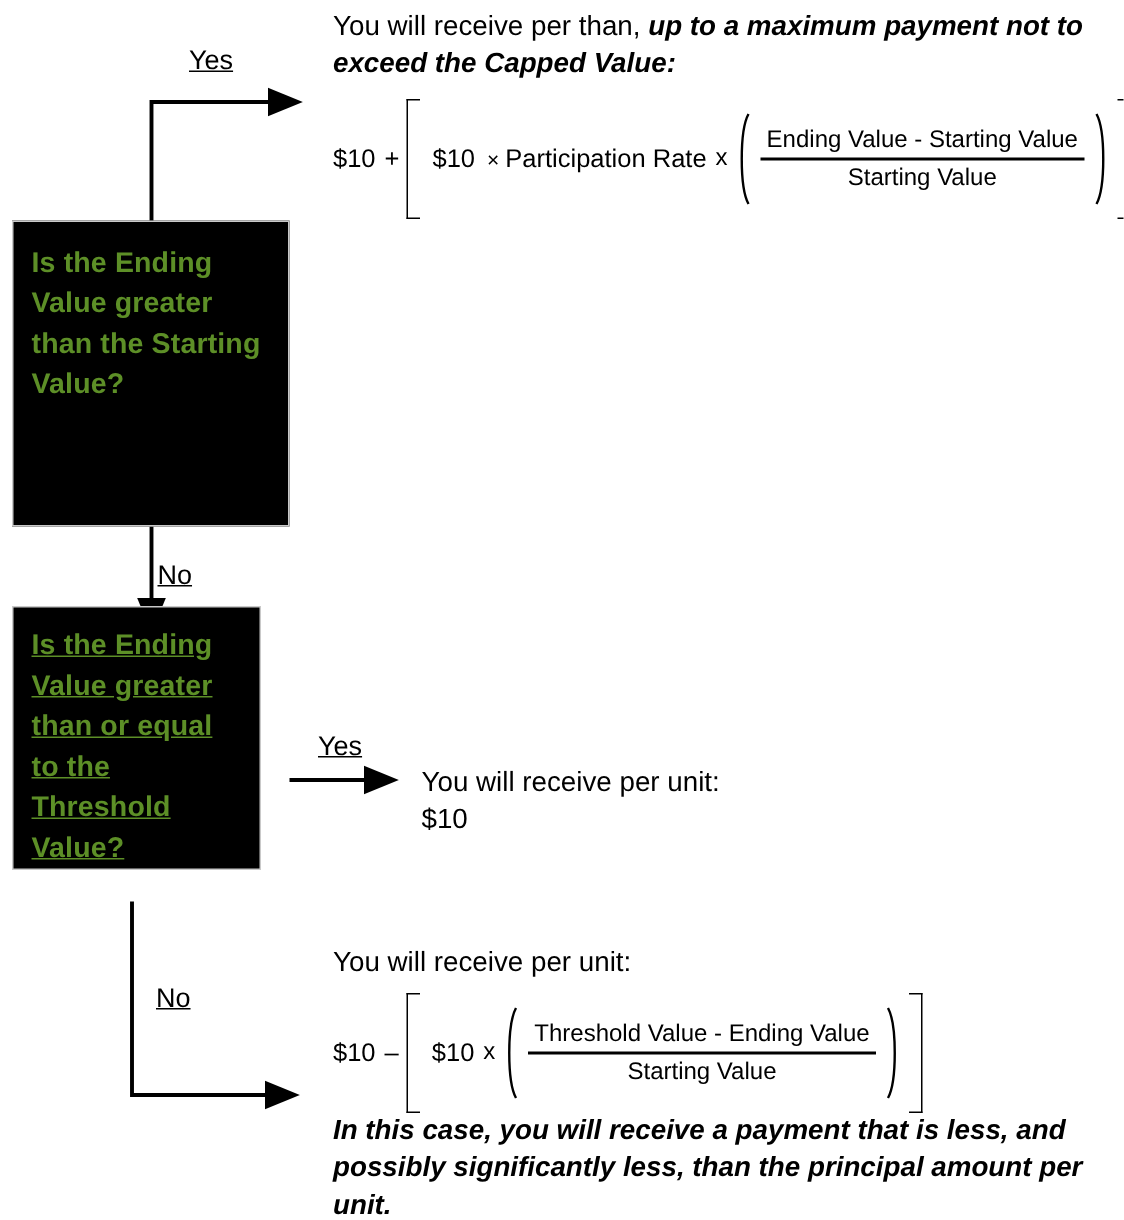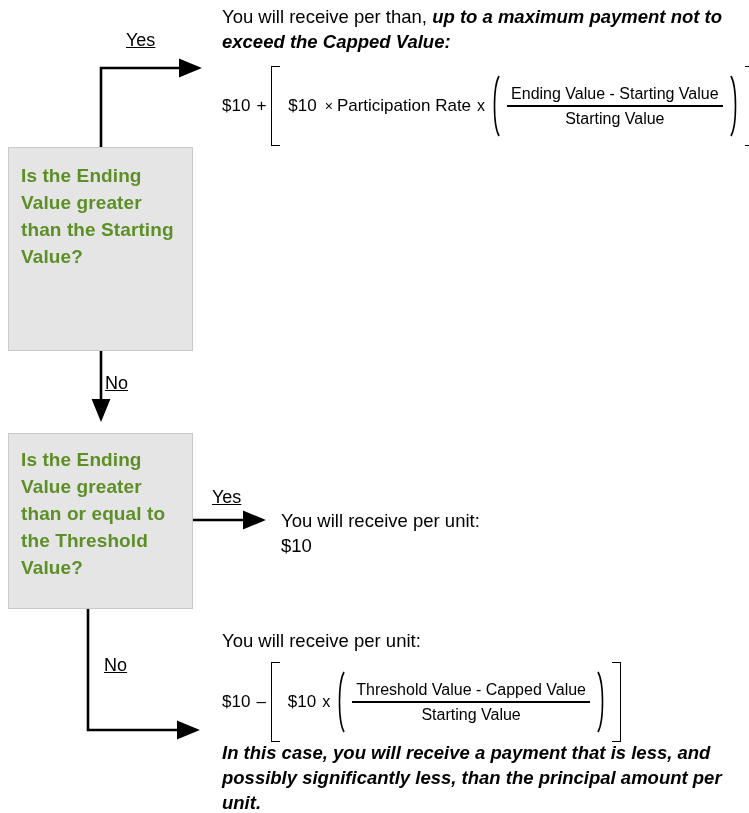--- a/index.html
+++ b/index.html
@@ -24,42 +24,43 @@
   .svg-layer {
     position: absolute;
     left: 0; top: 0;
     width: 749px;
     height: 813px;
     pointer-events: none;
   }
   
   .decision-box {
     position: absolute;
-    background: #e5e5e5;
+    background: #000000;
     border: 1px solid #c9c9c9;
     box-sizing: border-box;
     color: #5d8f27;
     font-weight: bold;
     font-size: 19px;
     line-height: 27px;
     letter-spacing: 0.1px;
   }
   #box-ending-vs-starting {
     left: 8px;
     top: 147px;
     width: 185px;
     height: 204px;
     padding: 14px 12px 0 12px;
   }
   #box-ending-vs-threshold {
     left: 8px;
-    top: 433px;
-    width: 185px;
+    top: 404px;
+    width: 166px;
     height: 176px;
     padding: 12px 10px 0 12px;
+    text-decoration: underline;
   }
   
   .branch-label {
     position: absolute;
     font-size: 18px;
     color: #000;
     white-space: nowrap;
     text-decoration: underline;
   }
   #label-yes-top   { left: 126px; top: 30px; }
@@ -271,21 +272,21 @@
       <span class="f-term">$10</span>
       <span class="f-x">x</span>
 
       <span class="paren">
         <svg viewBox="0 0 11 62" preserveAspectRatio="none">
           <path d="M9,1 C3,12 3,50 9,61" stroke="#000" stroke-width="1.6" fill="none"></path>
         </svg>
       </span>
 
       <span class="fraction">
-        <span class="numer">Threshold Value  - Capped Value</span>
+        <span class="numer">Threshold Value  - Ending Value</span>
         <span class="bar"></span>
         <span class="denom">Starting Value</span>
       </span>
 
       <span class="paren">
         <svg viewBox="0 0 11 62" preserveAspectRatio="none">
           <path d="M2,1 C8,12 8,50 2,61" stroke="#000" stroke-width="1.6" fill="none"></path>
         </svg>
       </span>
     </span>

